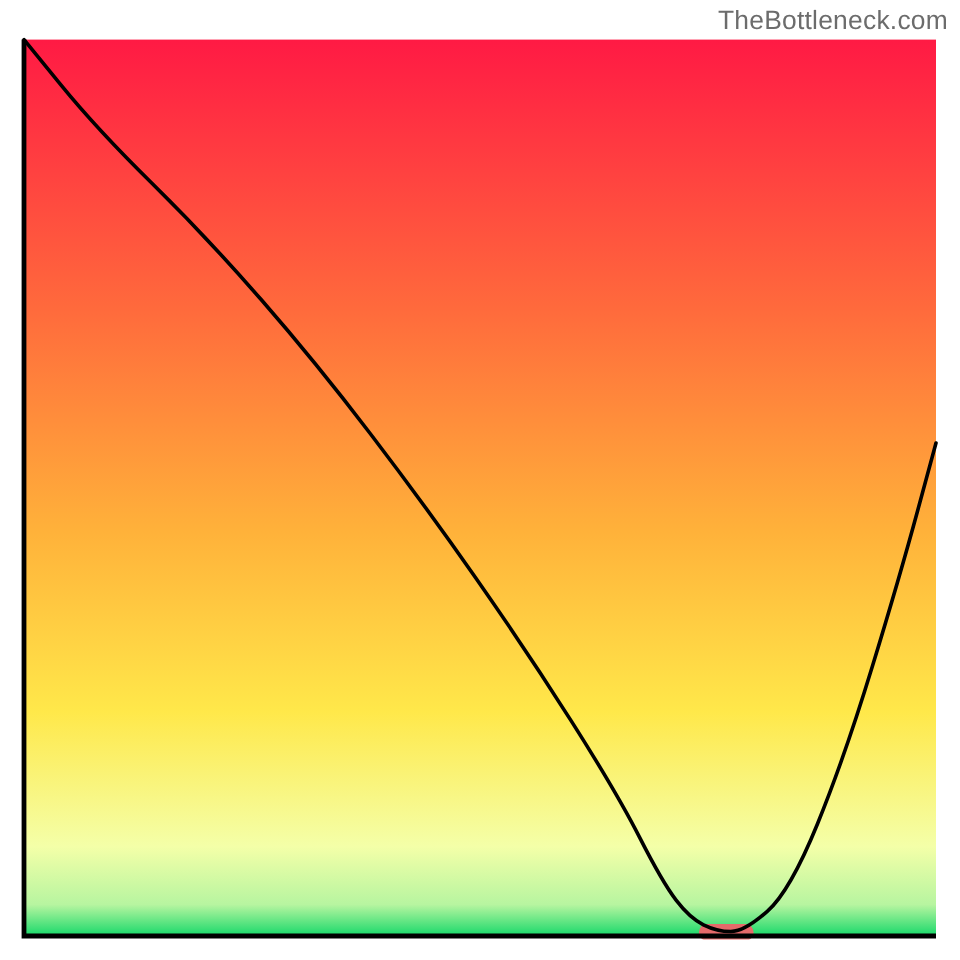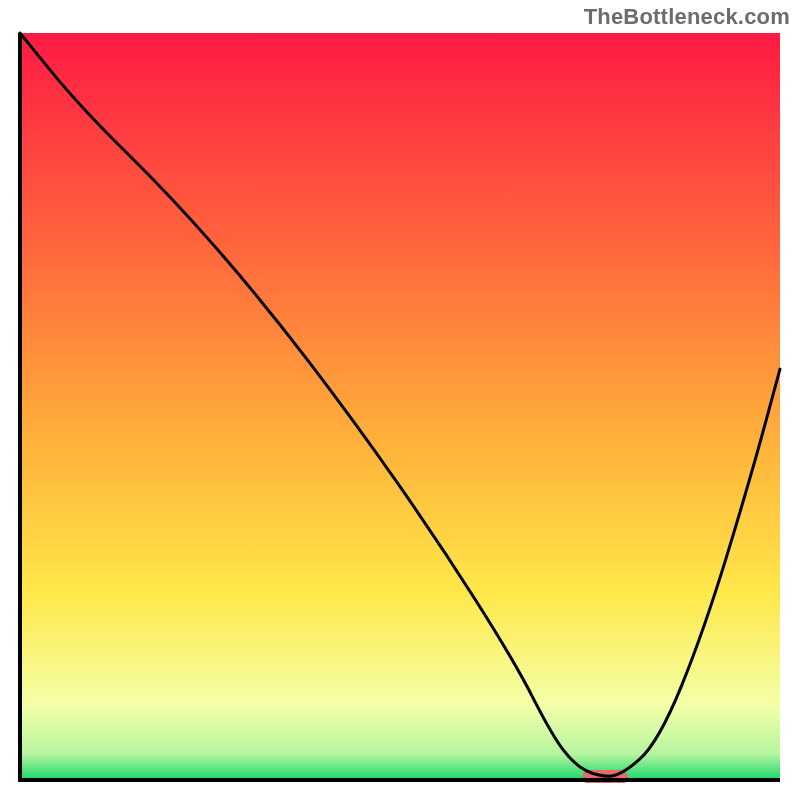--- a/index.html
+++ b/index.html
@@ -14,21 +14,21 @@
   .stage {
     position: relative;
     width: 800px;
     height: 800px;
   }
   .watermark {
     position: absolute;
     top: 4px;
     right: 10px;
     font-size: 22px;
-    font-weight: 700;
+    font-weight: 400;
     color: #6c6c6c;
     letter-spacing: 0.2px;
   }
   .plot {
     position: absolute;
     left: 17px;
     top: 30px;
     width: 766px;
     height: 753px;
   }

